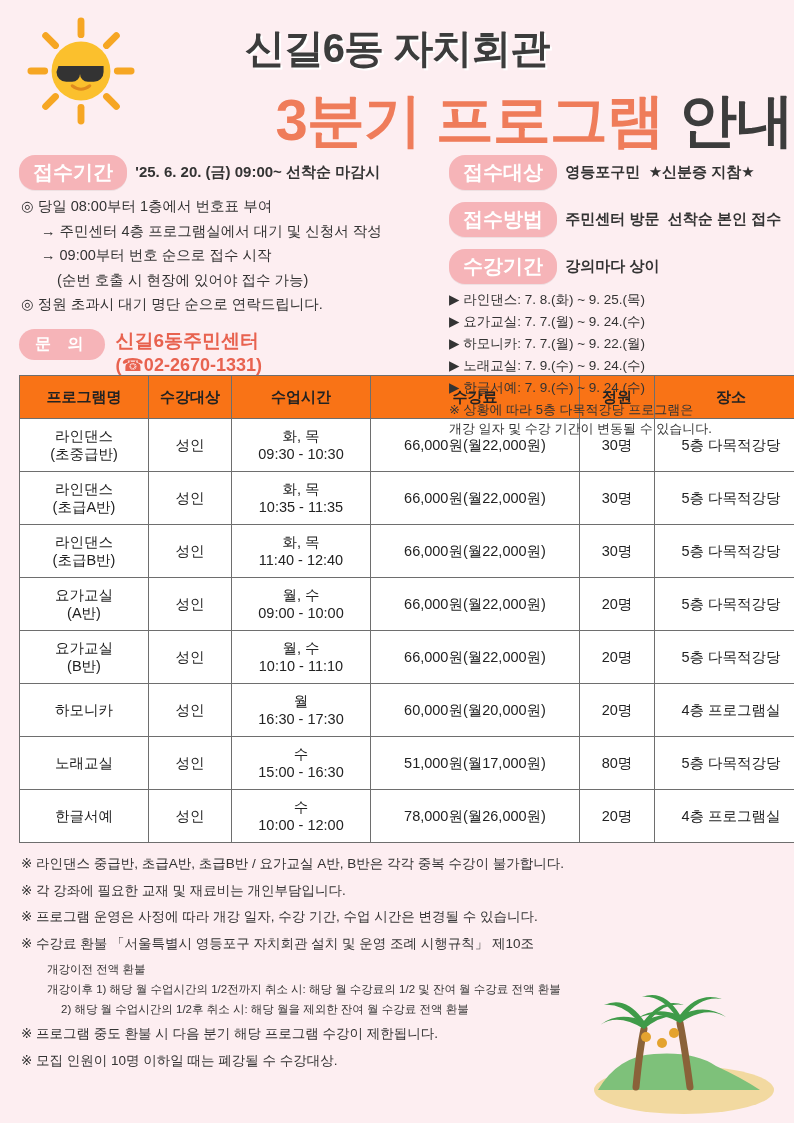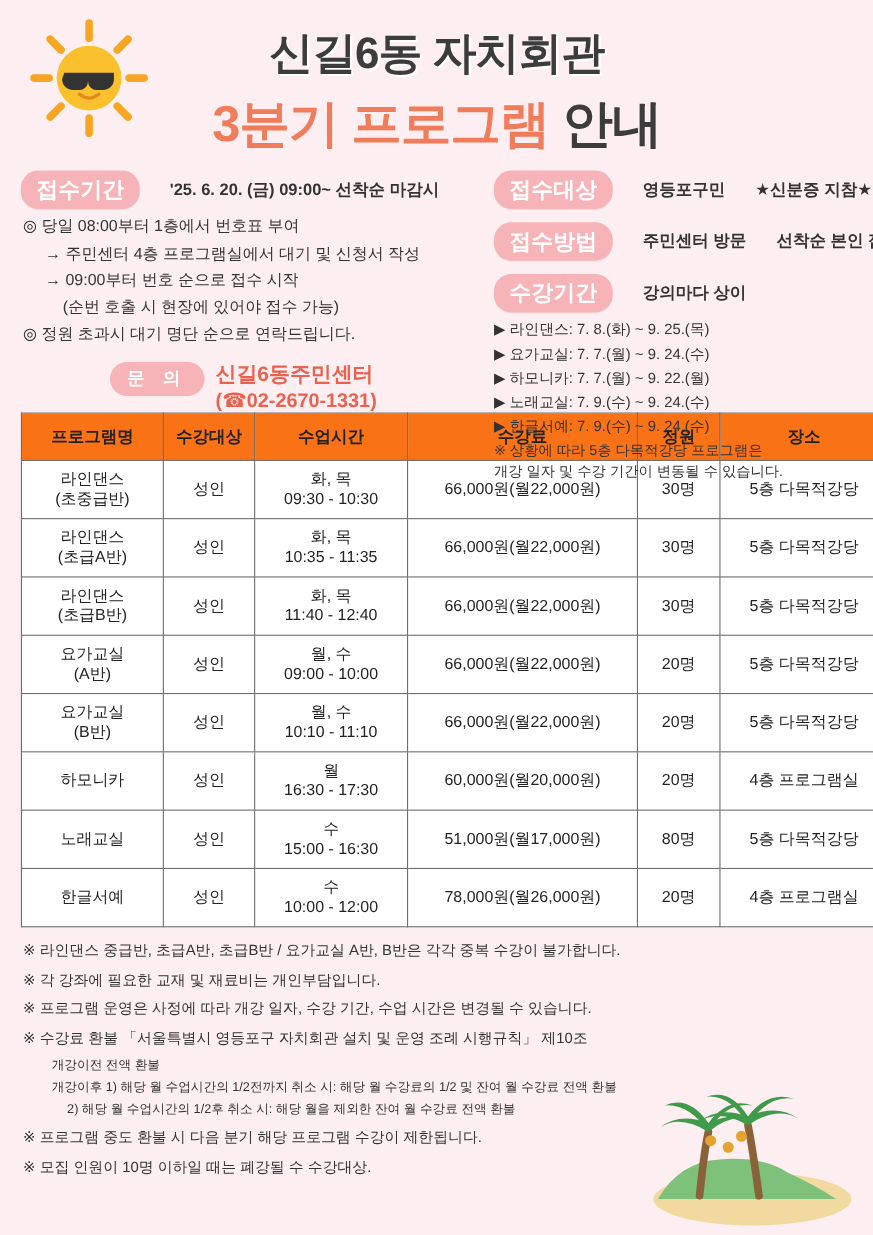--- a/index.html
+++ b/index.html
@@ -26,22 +26,23 @@
     position:absolute;left:26px;top:16px;width:108px;height:108px;
   }
   .title1{
     padding-top:20px;
     font-size:40px;font-weight:bold;color:#3c3c3c;
     letter-spacing:-1px;
     text-shadow:2px 2px 0 #ffffff;
   }
   .title2{
     margin-top:6px;
-    font-size:46px;font-weight:bold;color:#3c3c3c;
+    font-size:58px;font-weight:bold;color:#3c3c3c;
     letter-spacing:-1px;
+    text-align:right;
   }
   .title2 .hl{color:#ef7c5a;}
 
   
   .info{
     position:relative;
     margin:4px 18px 0 18px;
     min-height:210px;
   }
   .info-left{
@@ -60,32 +61,32 @@
     vertical-align:middle;
     box-shadow:0 1px 0 rgba(0,0,0,.06);
   }
   .row{
     margin-bottom:7px;
     font-size:15.5px;
     color:#333;
     white-space:nowrap;
   }
   .row .val{
-    display:inline-block;margin-left:23px;font-weight:bold;color:#333;
+    display:inline-block;margin-left:4px;font-weight:bold;color:#333;
     vertical-align:middle;font-size:15px;
   }
   .red{color:#e2362f;}
   .bul{
     font-size:14.5px;color:#333;margin:5px 0 5px 2px;line-height:1.35;
   }
   .bul.ind{margin-left:22px;}
   .bul.ind2{margin-left:38px;}
   .contact{
     margin-top:14px;
-    display:flex;align-items:flex-start;justify-content:center;
+    display:flex;align-items:flex-start;
   }
   .contact .pill2{
     background:#f6b4b8;color:#fff;border-radius:16px;
     padding:5px 16px;font-size:16px;font-weight:bold;letter-spacing:6px;
   }
   .contact .ctext{
     margin-left:10px;font-size:19px;font-weight:bold;color:#e8624f;line-height:1.25;
   }
   .contact .ctext .ph{font-size:18px;}
 

